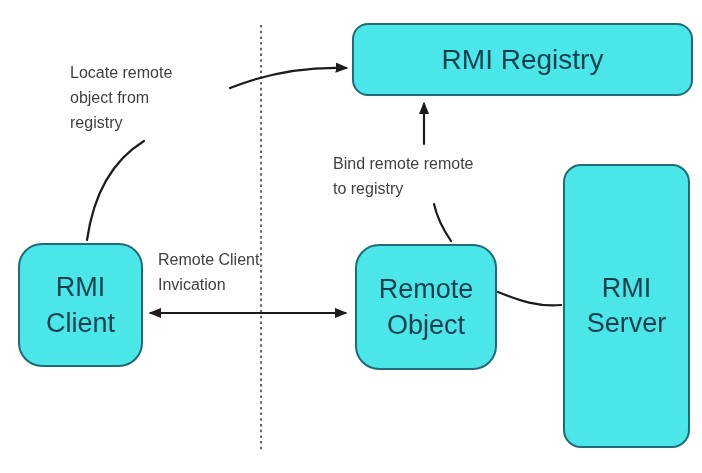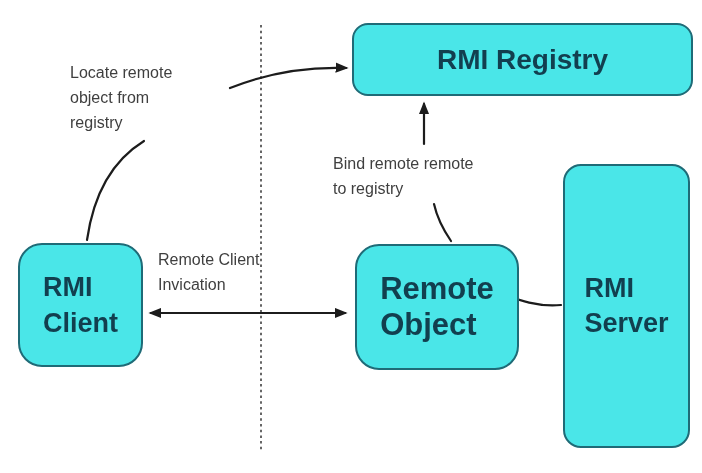--- a/index.html
+++ b/index.html
@@ -39,35 +39,35 @@
   }
   .node {
     position: absolute;
     box-sizing: border-box;
     background: var(--node_fill, #4ae6e8);
     border: 2px solid var(--node_border, #1f6b77);
     color: var(--node_text, #123f4f);
     display: flex;
     align-items: center;
     justify-content: center;
-    text-align: left;
-    font-weight: bold;
+    text-align: center;
+    font-weight: normal;
     white-space: pre-line;
   }
   #node-registry {
     left: 352px; top: 23px; width: 341px; height: 73px;
     border-radius: 16px; font-size: 28px;
   }
   #node-client {
     left: 18px; top: 243px; width: 125px; height: 124px;
     border-radius: 24px; font-size: 27px; line-height: 36px;
   }
   #node-object {
-    left: 355px; top: 244px; width: 164px; height: 126px;
-    border-radius: 24px; font-size: 31px; line-height: 36px;
+    left: 355px; top: 244px; width: 142px; height: 126px;
+    border-radius: 24px; font-size: 27px; line-height: 36px;
   }
   #node-server {
     left: 563px; top: 164px; width: 127px; height: 284px;
     border-radius: 18px; font-size: 27px; line-height: 35px;
   }
   .label {
     position: absolute;
     color: var(--label_text, #3f3f3f);
     font-size: 16px;
     line-height: 25px;

